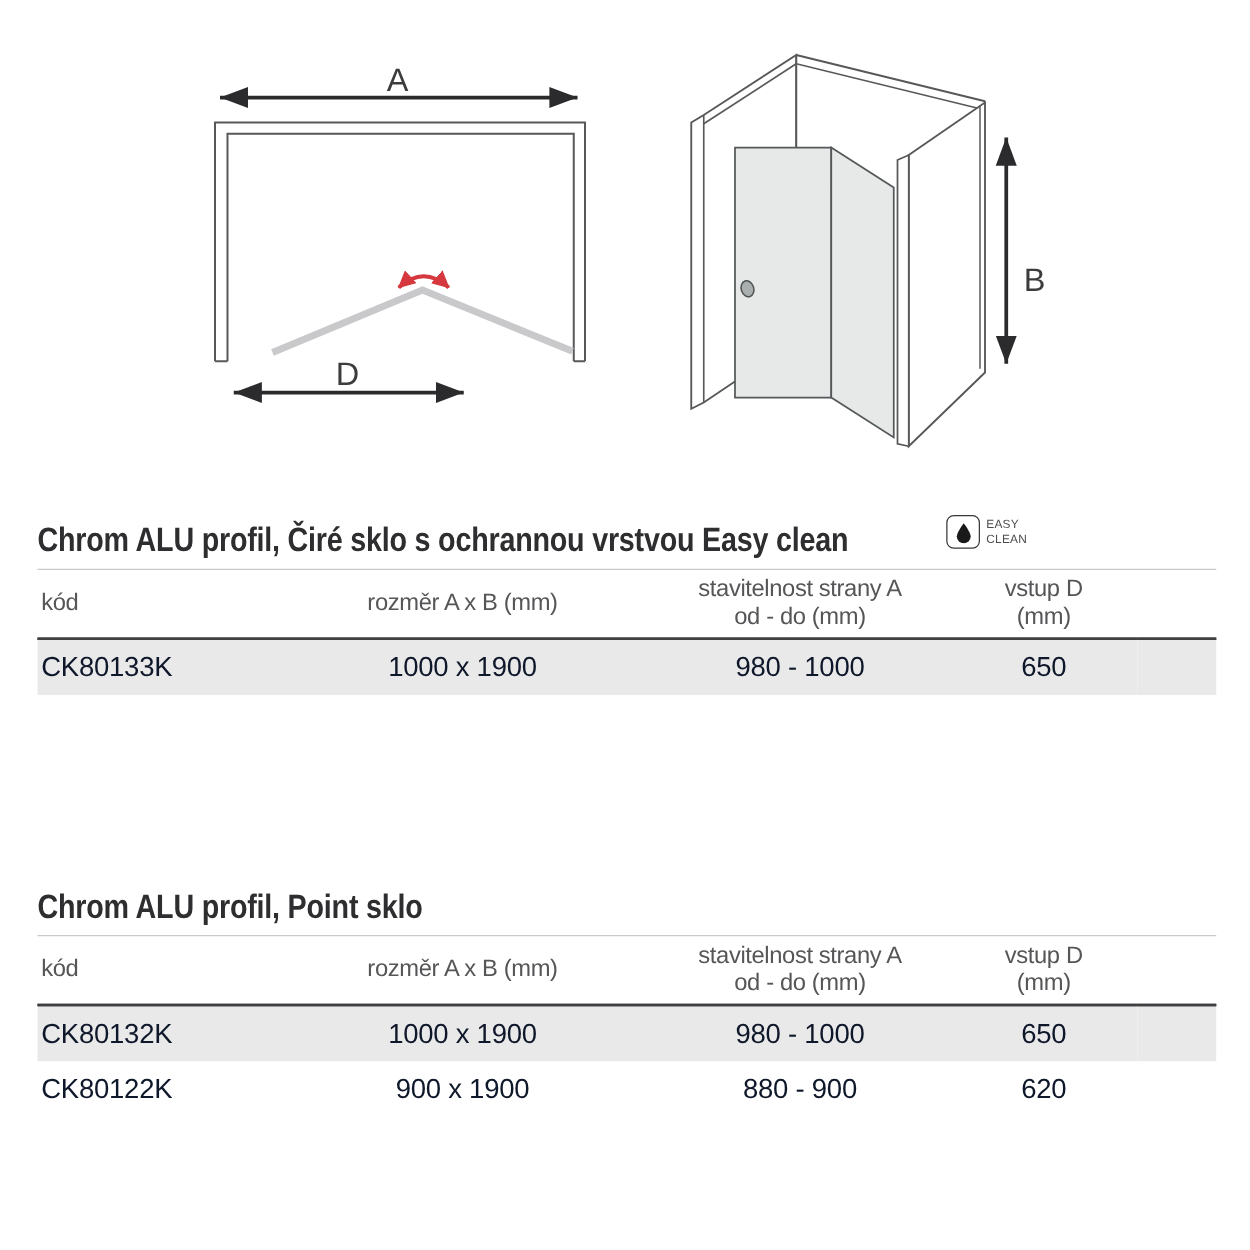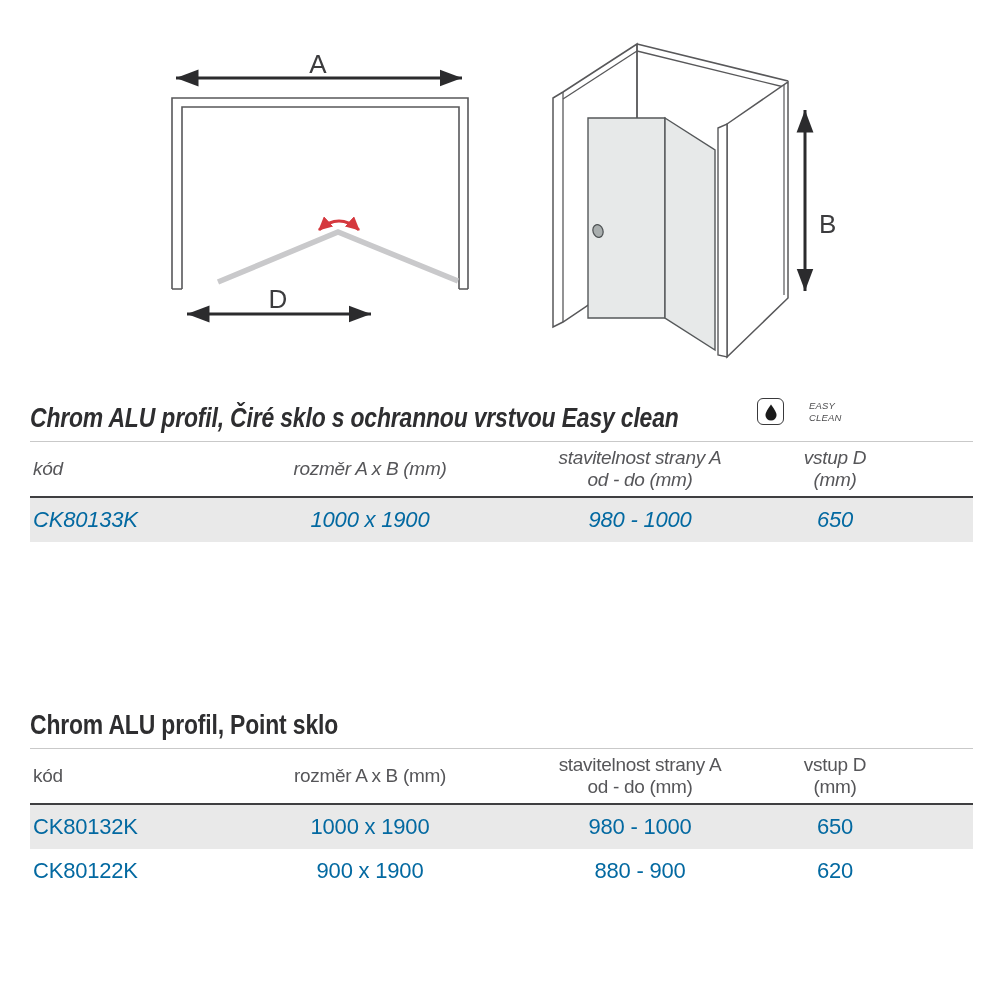--- a/index.html
+++ b/index.html
@@ -7,59 +7,59 @@
     width:1000px;height:1000px;position:relative;background:#ffffff;
     font-family:"Liberation Sans","DejaVu Sans",sans-serif;
     overflow:hidden;
     -webkit-font-smoothing:antialiased;
   }
   .diagram{position:absolute;}
   #diagram-top-view{left:155px;top:40px;}
   #diagram-perspective{left:545px;top:18px;}
 
   .section{position:absolute;left:30px;width:943px;}
-  #section-1{top:396px;font-style:italic;}
+  #section-1{top:410px;}
   #section-2{top:703px;}
 
   .heading-row{height:45px;position:relative;}
   .section-heading{
     font-size:27px;font-weight:bold;color:#2e2e30;line-height:45px;
     white-space:nowrap;transform:scaleX(0.85);transform-origin:0 50%;
     letter-spacing:-0.2px;
   }
   .section-rule{height:1px;background:#c9c9c9;}
 
   .easyclean-badge{
     position:absolute;left:727px;top:2px;display:flex;align-items:center;gap:5px;
   }
   .easyclean-box{
     width:27px;height:27px;border:1.7px solid #39393b;border-radius:6px;
     display:flex;align-items:center;justify-content:center;background:#fff;box-sizing:border-box;
   }
   .easyclean-text{
-    font-size:9.5px;color:#4c4c4e;line-height:1.2;letter-spacing:0.2px;margin-left:20px;
+    font-size:9.5px;color:#4c4c4e;line-height:1.2;letter-spacing:0.2px;
   }
 
   table.spec{
     border-collapse:collapse;table-layout:fixed;width:943px;
   }
   table.spec col.c1{width:190px;}
   table.spec col.c2{width:300px;}
   table.spec col.c3{width:240px;}
   table.spec col.c4{width:150px;}
   table.spec col.c5{width:63px;}
   table.spec thead th{
     height:54px;vertical-align:middle;font-weight:normal;
     font-size:19px;color:#565659;letter-spacing:-0.3px;line-height:1.15;
     border-bottom:2px solid #3f3f41;padding:0;
   }
   table.spec thead th.col-kod{text-align:left;padding-left:3px;margin-left:24px;}
   table.spec thead th{text-align:center;}
   table.spec tbody td{
-    height:44px;vertical-align:middle;font-size:22px;color:#0369a1;
+    height:44px;vertical-align:middle;font-size:22px;color:#0f172a;
     letter-spacing:-0.2px;text-align:center;padding:0;
   }
   table.spec tbody td.cell-kod{text-align:left;padding-left:3px;}
   table.spec tbody tr.alt{background:#e9e9e9;}
 </style>
 </head>
 <body>
 
 <svg id="diagram-top-view" class="diagram" width="330" height="290" viewBox="155 40 330 290">
   <defs>

